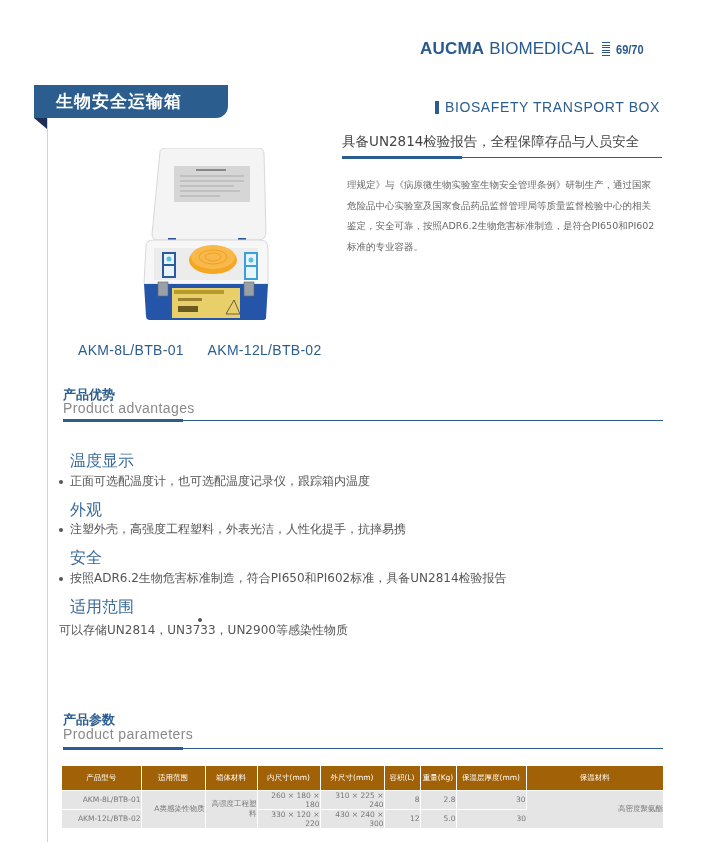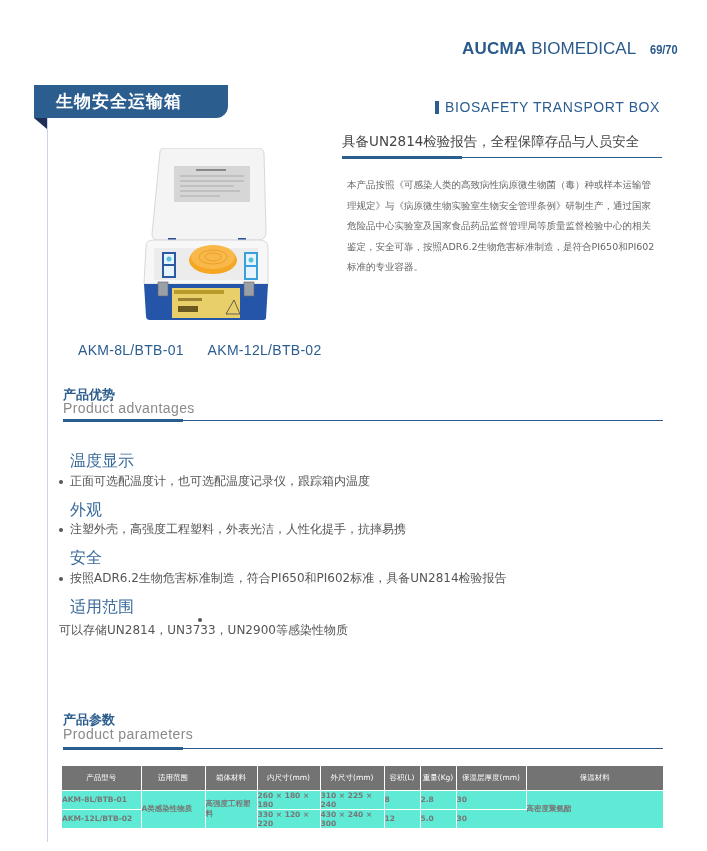--- a/index.html
+++ b/index.html
@@ -1,20 +1,20 @@
 <!DOCTYPE html>
 <html><head>
 <meta charset="utf-8">
 <style>
   * { box-sizing: border-box; margin: 0; padding: 0; }
   html, body { width: 707px; height: 851px; background: #ffffff; overflow: hidden; }
   body { position: relative; font-family: "DejaVu Sans", "Liberation Sans", sans-serif; color: #555; }
 
   .brand { position: absolute; top: 38px; left: 420px; width: 260px; height: 22px; display: flex; align-items: center; }
-  .brand-bold { font-family: "Liberation Sans", sans-serif; font-weight: bold; font-size: 17px; color: #2a5a8c; letter-spacing: 0.2px; margin-left: 42px; }
+  .brand-bold { font-family: "Liberation Sans", sans-serif; font-weight: bold; font-size: 17px; color: #2a5a8c; letter-spacing: 0.2px; }
   .brand-light { font-family: "Liberation Sans", sans-serif; font-size: 17px; color: #2a5a8c; margin-left: 5px; }
   .brand-bars { margin-left: 8px; width: 8px; height: 14px; display: flex; flex-direction: column; justify-content: space-between; }
   .brand-bars span { display: block; height: 1px; background: #2a5a8c; }
   .brand-page { margin-left: 6px; font-family: "Liberation Sans", sans-serif; font-weight: bold; font-size: 13px; color: #2a5a8c; transform: scaleX(0.85); transform-origin: left; }
 
   .side-line { position: absolute; left: 47px; top: 112px; width: 1px; height: 730px; background: #c9d5e2; }
 
   .title-tab { position: absolute; left: 34px; top: 85px; width: 194px; height: 33px; background: #2b5d8f; border-radius: 0 0 12px 0; display: flex; align-items: center; padding-left: 22px; }
   .title-tab-text { color: #fff; font-size: 17px; font-weight: bold; letter-spacing: 1px; }
   .tab-fold { position: absolute; left: 34px; top: 118px; width: 0; height: 0; border-top: 11px solid #1f2e57; border-left: 13px solid transparent; }
@@ -36,23 +36,23 @@
   .sec-title-cn { position: absolute; font-size: 13px; font-weight: bold; color: #2b5d8f; }
   .sec-title-en { position: absolute; font-family: "Liberation Sans", sans-serif; font-size: 14px; color: #8a8a8a; letter-spacing: 0.4px; }
   .sec-rule { position: absolute; left: 63px; width: 600px; height: 1px; background: #2b5d8f; }
   .sec-rule-thick { position: absolute; left: 63px; width: 120px; height: 3px; background: #2b5d8f; }
 
   .adv-head { position: absolute; left: 70px; font-size: 16px; color: #3a6a9a; }
   .adv-item { position: absolute; left: 59px; display: flex; align-items: center; font-size: 12px; color: #555; }
   .adv-dot { width: 4px; height: 4px; border-radius: 50%; background: #555; margin-right: 7px; }
 
   table.params { position: absolute; left: 62px; top: 766px; width: 601px; border-collapse: collapse; font-size: 7.5px; color: #777; }
-  table.params th { background: #737373; color: #fff; font-weight: normal; height: 24px; border-right: 1px solid #fff; text-align: center; }
+  table.params th { background: #a16207; color: #fff; font-weight: normal; height: 24px; border-right: 1px solid #fff; text-align: center; }
   table.params th:last-child { border-right: none; }
-  table.params td { background: #5eead4; height: 18px; text-align: left; border-right: 1px solid #fff; border-top: 1px solid #fff; font-weight: bold; }
+  table.params td { background: #e5e5e5; height: 18px; text-align: right; border-right: 1px solid #fff; border-top: 1px solid #fff; }
   table.params td:last-child { border-right: none; }
 </style>
 </head>
 <body>
 
 <div class="brand">
   <span class="brand-bold">AUCMA</span>
   <span class="brand-light">BIOMEDICAL</span>
   <span class="brand-bars">
     <span></span>
@@ -75,21 +75,20 @@
 <div class="en-title">
   <span class="en-title-bar"></span>
   <span class="en-title-text">BIOSAFETY TRANSPORT BOX</span>
 </div>
 
 <div class="headline">具备UN2814检验报告，全程保障存品与人员安全</div>
 <div class="headline-rule"></div>
 <div class="headline-rule-thick"></div>
 
 <div class="desc">
-  <div>本产品按照《可感染人类的高致病性病原微生物菌（毒）种或样本运输管</div>
   <div>理规定》与《病原微生物实验室生物安全管理条例》研制生产，通过国家</div>
   <div>危险品中心实验室及国家食品药品监督管理局等质量监督检验中心的相关</div>
   <div>鉴定，安全可靠，按照ADR6.2生物危害标准制造，是符合PI650和PI602</div>
   <div>标准的专业容器。</div>
 </div>
 
 <div class="product-img">
   <svg width="130" height="172" viewBox="0 0 130 172">
 
     <path d="M20 4 Q20 0 26 0 L118 0 Q124 0 124 6 L126 84 Q126 92 118 92 L18 92 Q12 92 12 86 Z" fill="#f4f4f4" stroke="#d8d8d8" stroke-width="1"></path>

